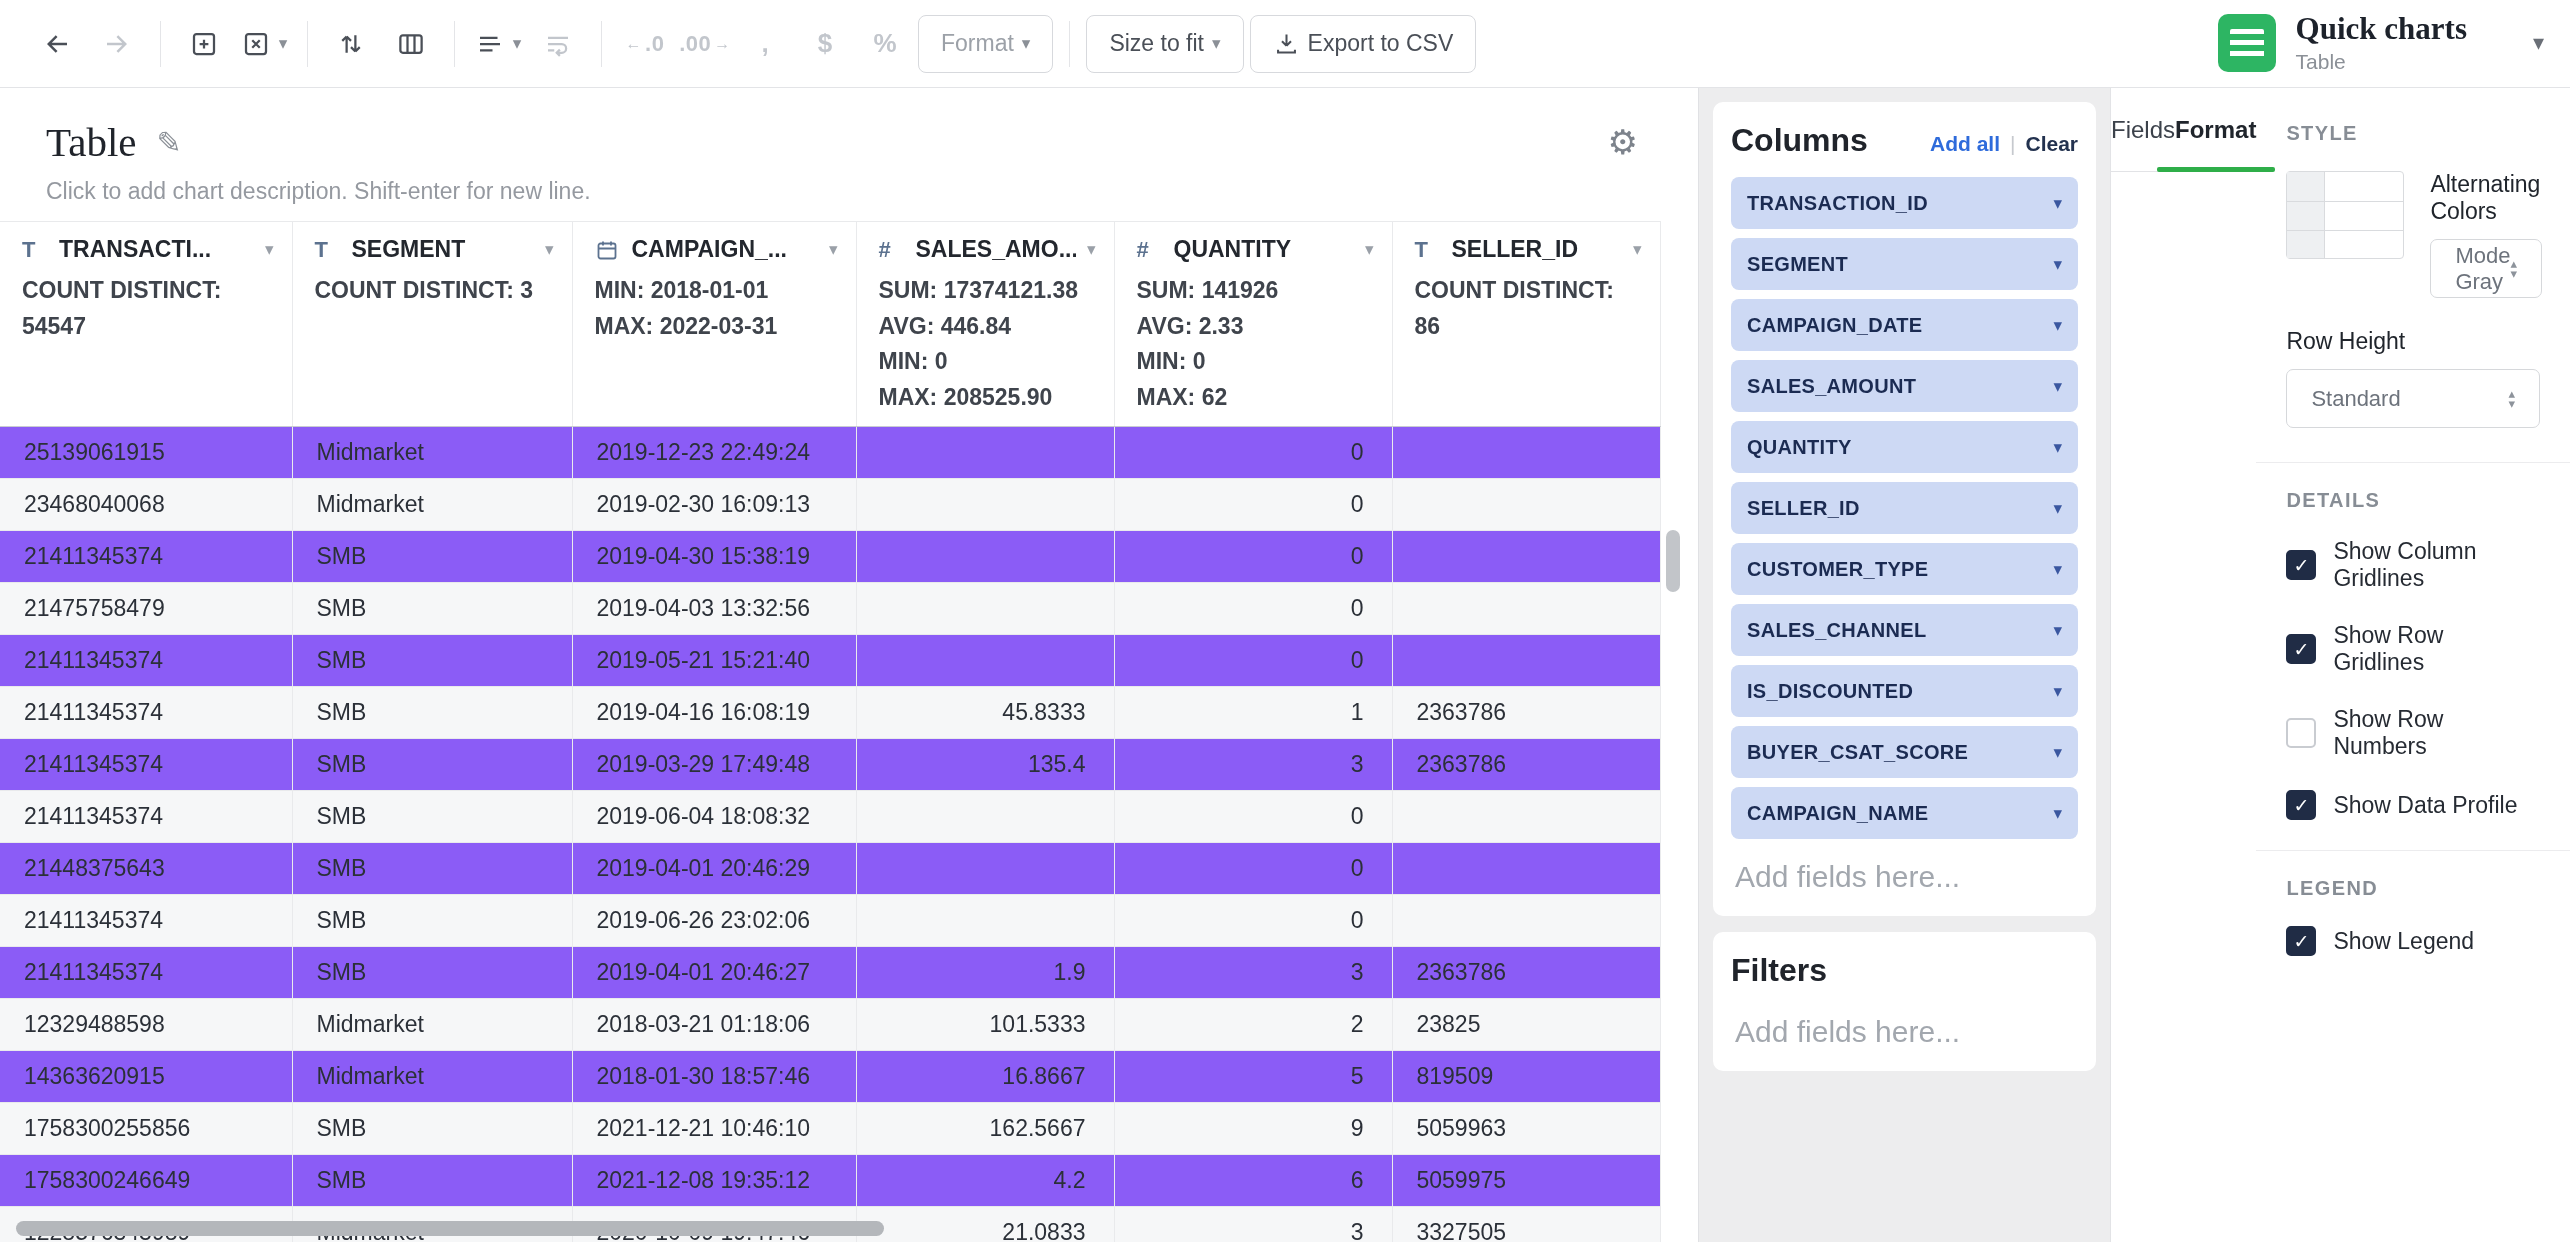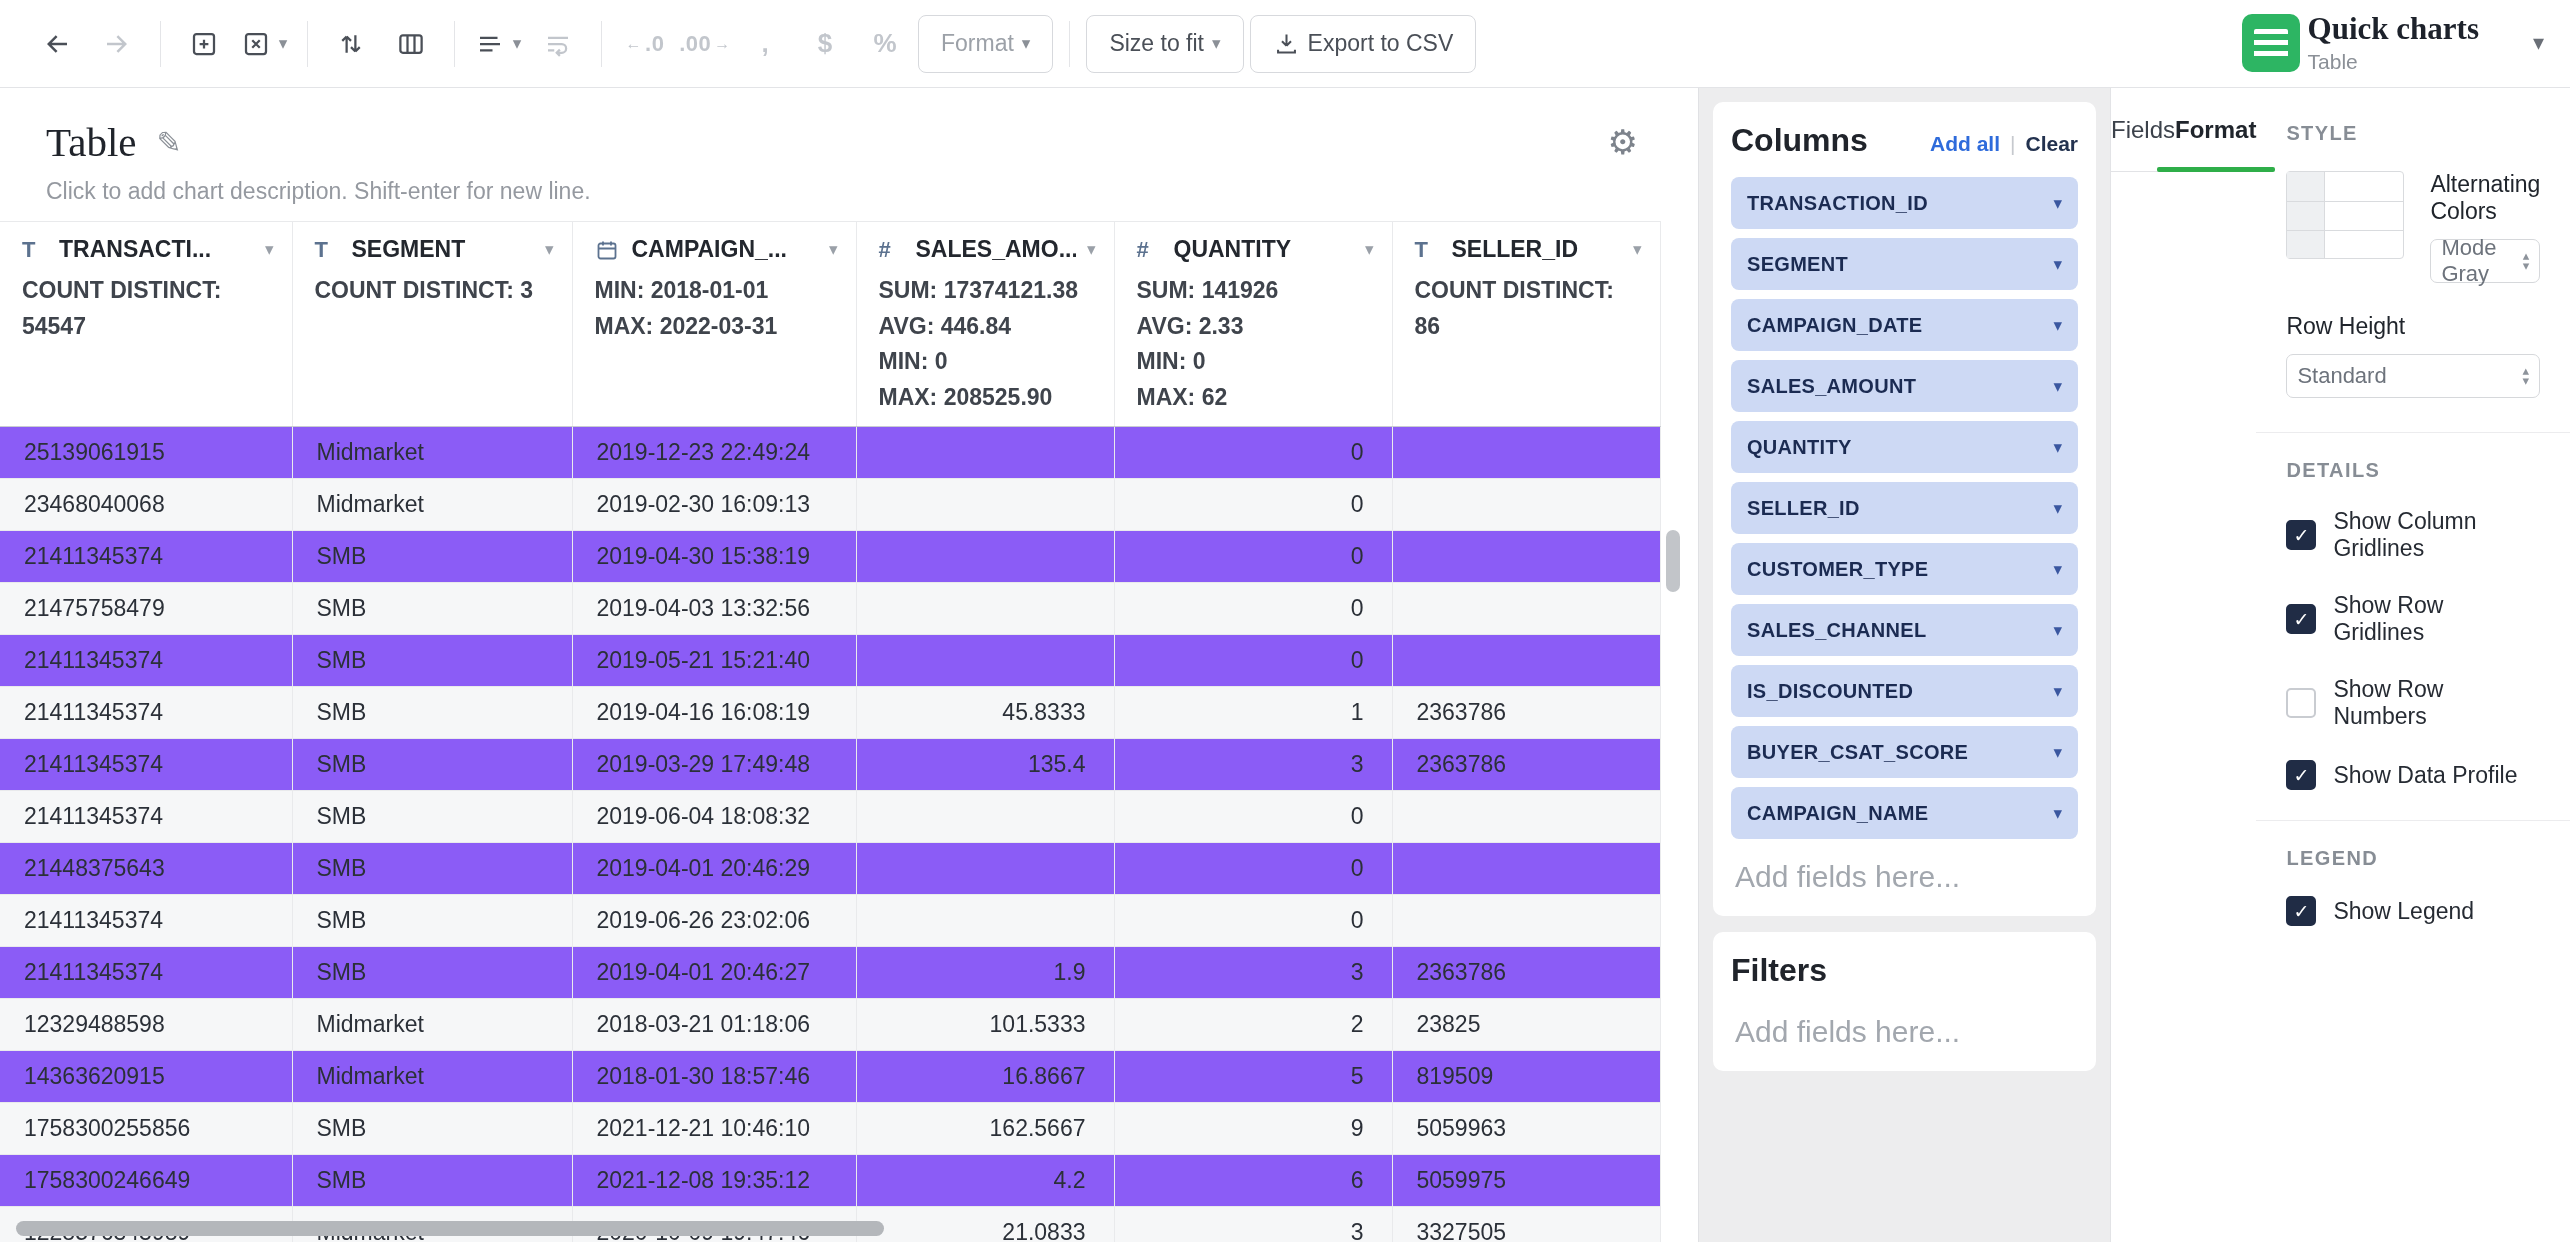--- a/index.html
+++ b/index.html
@@ -14,21 +14,21 @@
   .tb-btn { display:flex; align-items:center; justify-content:center; gap:8px; min-width:54px; height:54px; border-radius:7px; color:#4a4f57; cursor:pointer; }
   .tb-btn.disabled { color:#c2c6cc; cursor:default; }
   .tb-btn .caret { font-size:17px; color:#8b9097; }
   .tb-btn.bordered { border:1px solid #d7d9dd; height:58px; padding:0 22px; border-radius:8px; font-size:23px; }
   .tb-btn.bordered.dim { color:#9ca1a8; }
   .i24 { width:30px; height:30px; }
   .i22 { width:27px; height:27px; }
   .fmt-num { font-size:22px; font-weight:bold; letter-spacing:0.5px; display:flex; align-items:center; gap:3px; }
   .fmt-num .mini { font-size:16px; }
   .fmt-glyph { font-size:26px; font-weight:bold; }
-  .brand { margin-left:auto; display:flex; align-items:center; gap:8px; padding-right:26px; }
+  .brand { margin-left:auto; display:flex; align-items:center; gap:20px; padding-right:26px; }
   .brand-icon { width:58px; height:58px; border-radius:10px; background:#2db563; display:flex; align-items:center; justify-content:center; }
   .brand-icon .bars { width:34px; height:29px; background-image:repeating-linear-gradient(to bottom,#ffffff 0 5px, rgba(0,0,0,0) 5px 11px); border-radius:2px; }
   .brand-text .title { font-family:"Liberation Serif","DejaVu Serif",serif; font-size:31px; font-weight:bold; color:#1d222b; line-height:1.05; }
   .brand-text .sub { font-size:21px; color:#8b9097; margin-top:4px; }
   .brand-caret { font-size:22px; color:#6a6f77; margin-left:46px; cursor:pointer; }
 
   
   .content { flex:1; display:flex; min-height:0; }
   .canvas { flex:1; min-width:0; display:flex; flex-direction:column; position:relative; background:#fff; }
   .canvas-head { padding:30px 60px 16px 46px; }
@@ -79,21 +79,21 @@
   .panel-body { flex:1; padding:34px 30px; overflow:hidden; }
   .section-label { font-size:20px; font-weight:bold; color:#878d95; letter-spacing:1.4px; margin-bottom:26px; }
   .section-label.ruled { border-top:1px solid #ececee; margin:6px -30px 26px; padding:26px 30px 0; }
   .style-row { display:flex; gap:26px; align-items:flex-start; margin-bottom:30px; }
   .thumb { width:118px; height:88px; border:1px solid #d9dbde; border-radius:4px; background:#fff; position:relative; flex:0 0 118px; }
   .thumb .tcol { position:absolute; left:0; top:0; bottom:0; width:38px; background:#eef0f2; border-right:1px solid #d9dbde; }
   .thumb .tline1 { position:absolute; left:0; right:0; top:29px; height:1px; background:#d9dbde; }
   .thumb .tline2 { position:absolute; left:0; right:0; top:58px; height:1px; background:#d9dbde; }
   .style-right { flex:1; }
   .field-label { font-size:23px; color:#20252c; margin-bottom:14px; }
-  .select { height:44px; border:1px solid #d6d8db; border-radius:7px; background:#fff; display:flex; align-items:center; justify-content:space-between; padding:0 10px; color:#6d737c; font-size:22px; cursor:pointer; }
+  .select { height:59px; border:1px solid #d6d8db; border-radius:7px; background:#fff; display:flex; align-items:center; justify-content:space-between; padding:0 24px; color:#6d737c; font-size:22px; cursor:pointer; }
   .select .dual { display:flex; flex-direction:column; color:#8d939b; font-size:13px; line-height:0.75; font-style:normal; }
   .select.full { margin-bottom:34px; }
   .checkrow { display:flex; align-items:center; gap:17px; margin-bottom:30px; cursor:pointer; }
   .checkbox { width:30px; height:30px; flex:0 0 30px; border-radius:5px; background:#fff; border:2px solid #c9ccd1; display:flex; align-items:center; justify-content:center; }
   .checkbox.checked { background:#202c45; border-color:#202c45; color:#fff; font-size:19px; font-weight:bold; }
   .check-label { font-size:23px; color:#262b33; }
 </style>
 </head>
 <body>
 

